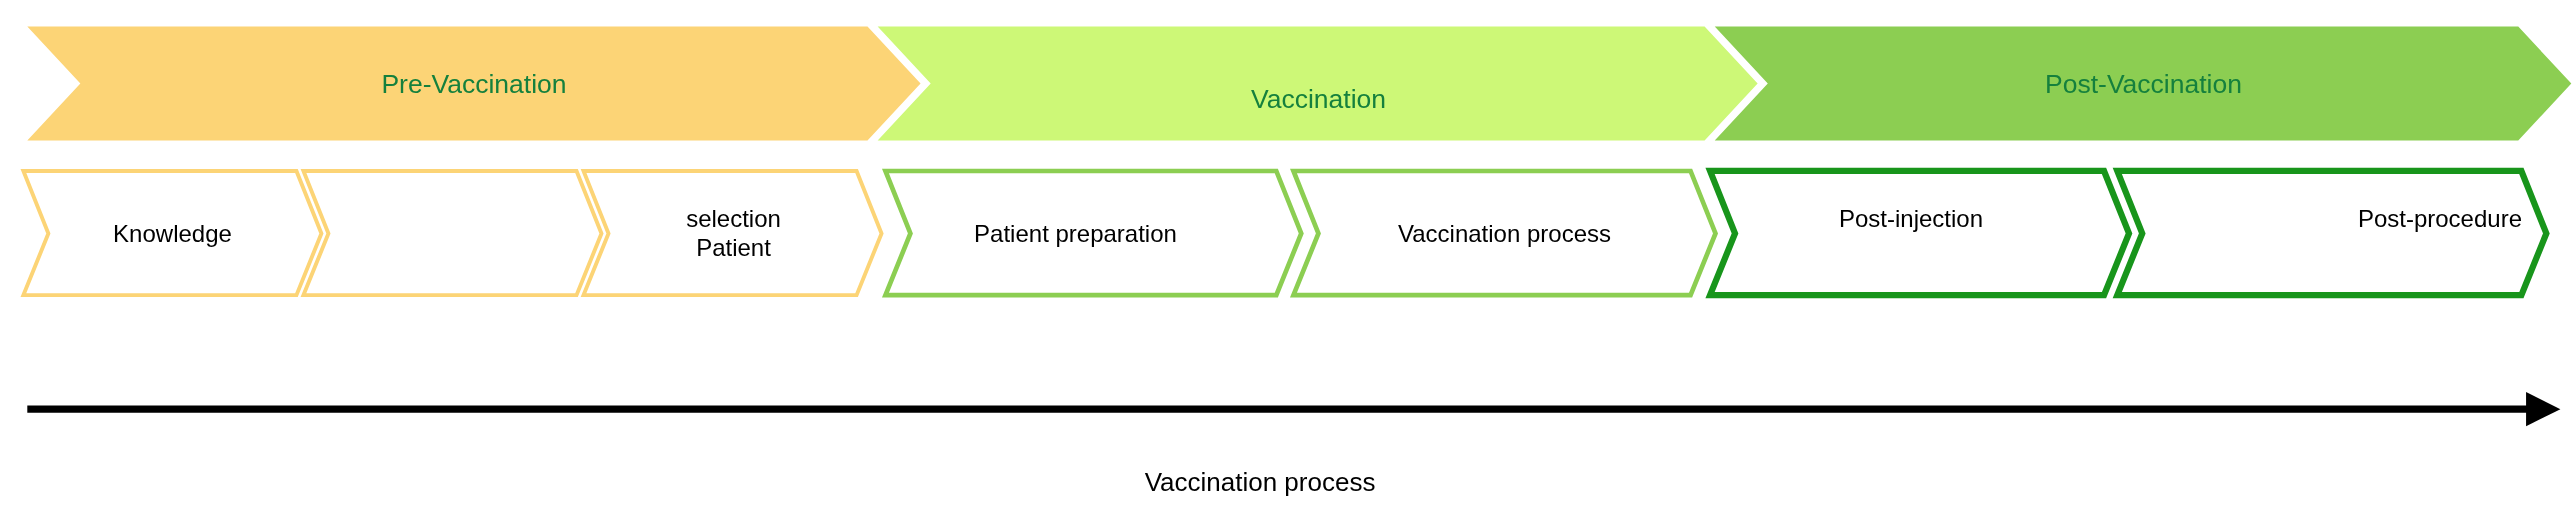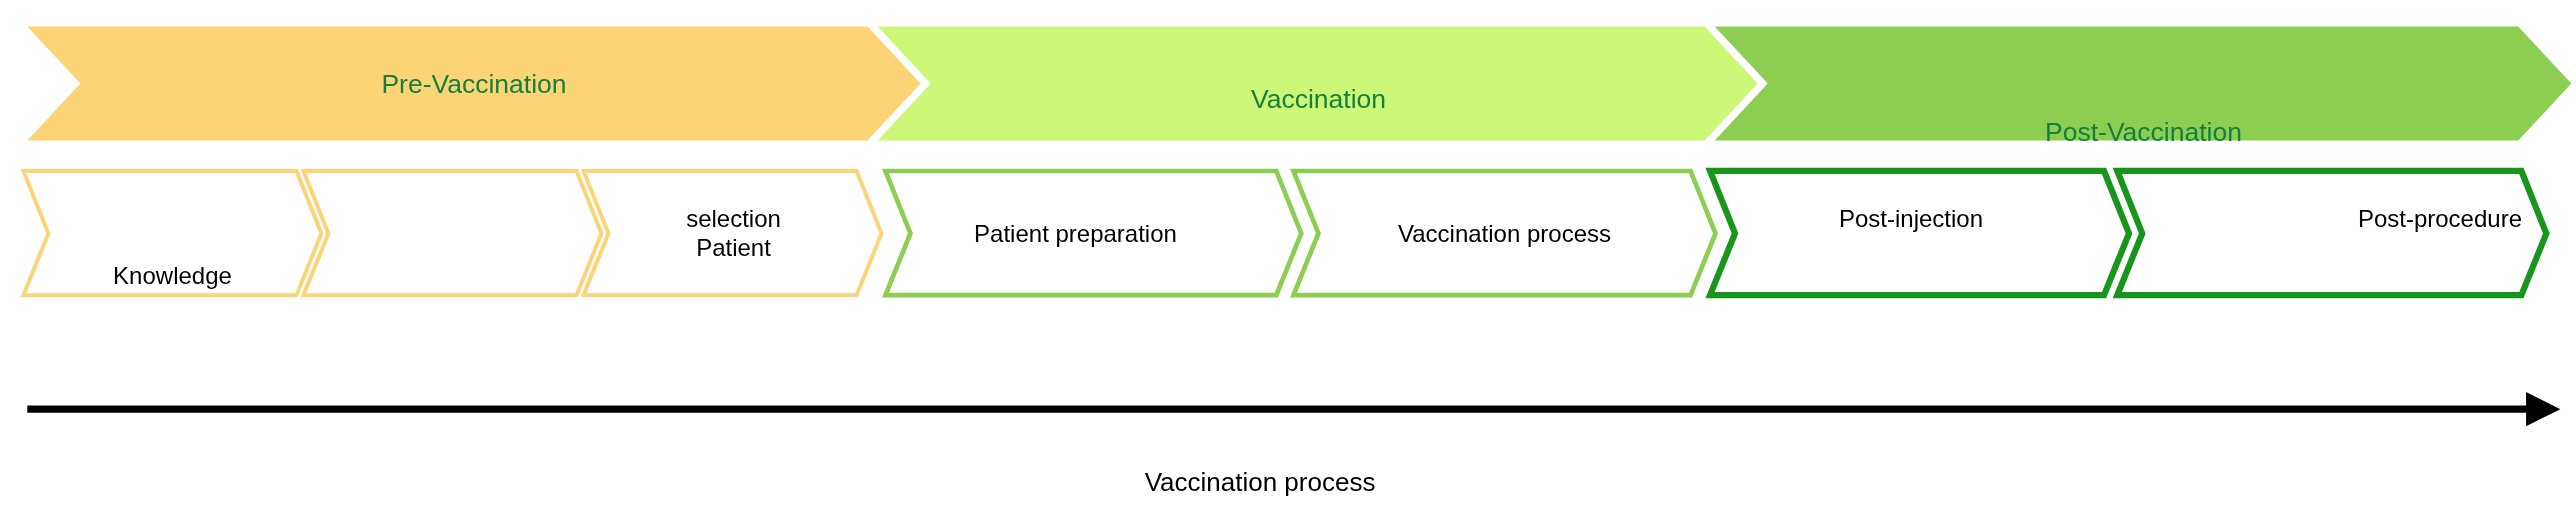--- a/index.html
+++ b/index.html
@@ -80,23 +80,23 @@
     </g>
 
     <g>
       <line x1="35" y1="524" x2="3252" y2="524" stroke="#000000" stroke-width="9"></line>
       <polygon points="3282,524 3238,502 3238,546" fill="#000000"></polygon>
     </g>
   </svg>
 
   <div class="phase-label" style="left:80px; top:69px; width:788px;">Pre-Vaccination</div>
   <div class="phase-label" style="left:931px; top:84px; width:775px;">Vaccination</div>
-  <div class="phase-label" style="left:1768px; top:69px; width:751px;margin-top:48px;">Post-Vaccination</div>
+  <div class="phase-label" style="left:1768px; top:69px; width:751px;">Post-Vaccination</div>
 
-  <div class="step-label" style="left:48px; top:219px; width:249px;margin-top:42px;">
+  <div class="step-label" style="left:48px; top:219px; width:249px;">
     <div>Knowledge</div>
   </div>
 
 
   <div class="step-label" style="left:609px; top:204px; width:249px;">
     <div>selection</div>
     <div>Patient</div>
   </div>
 
   <div class="step-label" style="left:892px; top:219px; width:367px;">

